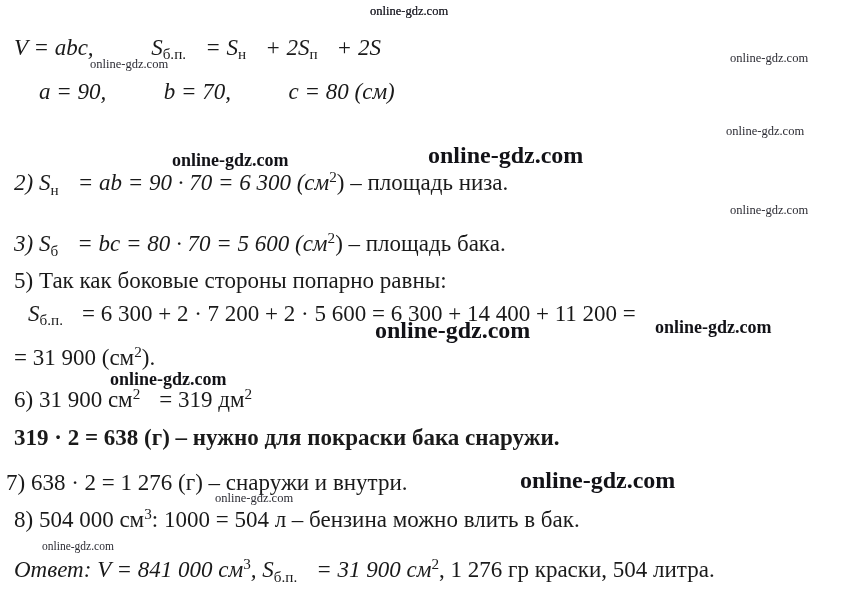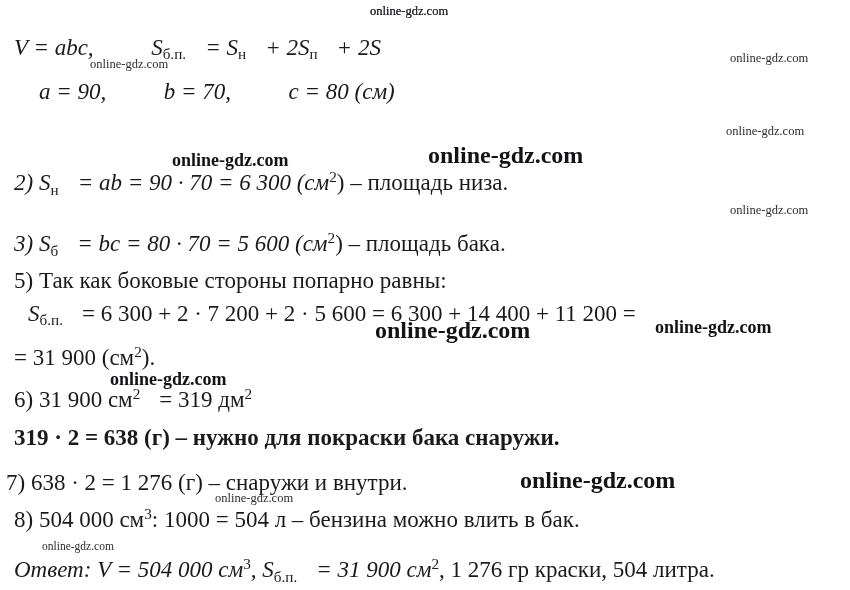--- a/index.html
+++ b/index.html
@@ -149,21 +149,21 @@
 
   <div class="line" style="left:6px; top:471px;">
     <span class="mn">7) 638 · 2 = 1 276 (г) – снаружи и внутри.</span>
   </div>
 
   <div class="line" style="left:14px; top:490px;margin-top:16px;">
     <span class="mn">8) 504 000 см</span><span class="sup">3</span><span class="mtext">: 1000 = 504 л – бензина можно влить в бак.</span>
   </div>
 
   <div class="line" style="left:14px; top:556px;">
-    <span class="mi">Ответ: V = 504 000 см</span><span class="sup">3</span><span class="mi">, S</span><span class="sub">б.п.</span>
+    <span class="mi">Ответ: V = 841 000 см</span><span class="sup">3</span><span class="mi">, S</span><span class="sub">б.п.</span>
     <span class="sp"></span>
     <span class="mi">= 31 900 см</span><span class="sup">2</span><span class="mtext">, 1 276 гр краски, 504 литра.</span>
   </div>
 
   <div id="wm-layer">
       <div class="wm blue small" style="left: 370px; top: 4px;">online-gdz.com</div>
       <div class="wm small" style="left: 90px; top: 57px;">online-gdz.com</div>
       <div class="wm small" style="left: 730px; top: 51px;">online-gdz.com</div>
       <div class="wm small" style="left: 726px; top: 124px;">online-gdz.com</div>
       <div class="wm med" style="left: 172px; top: 150px;">online-gdz.com</div>

